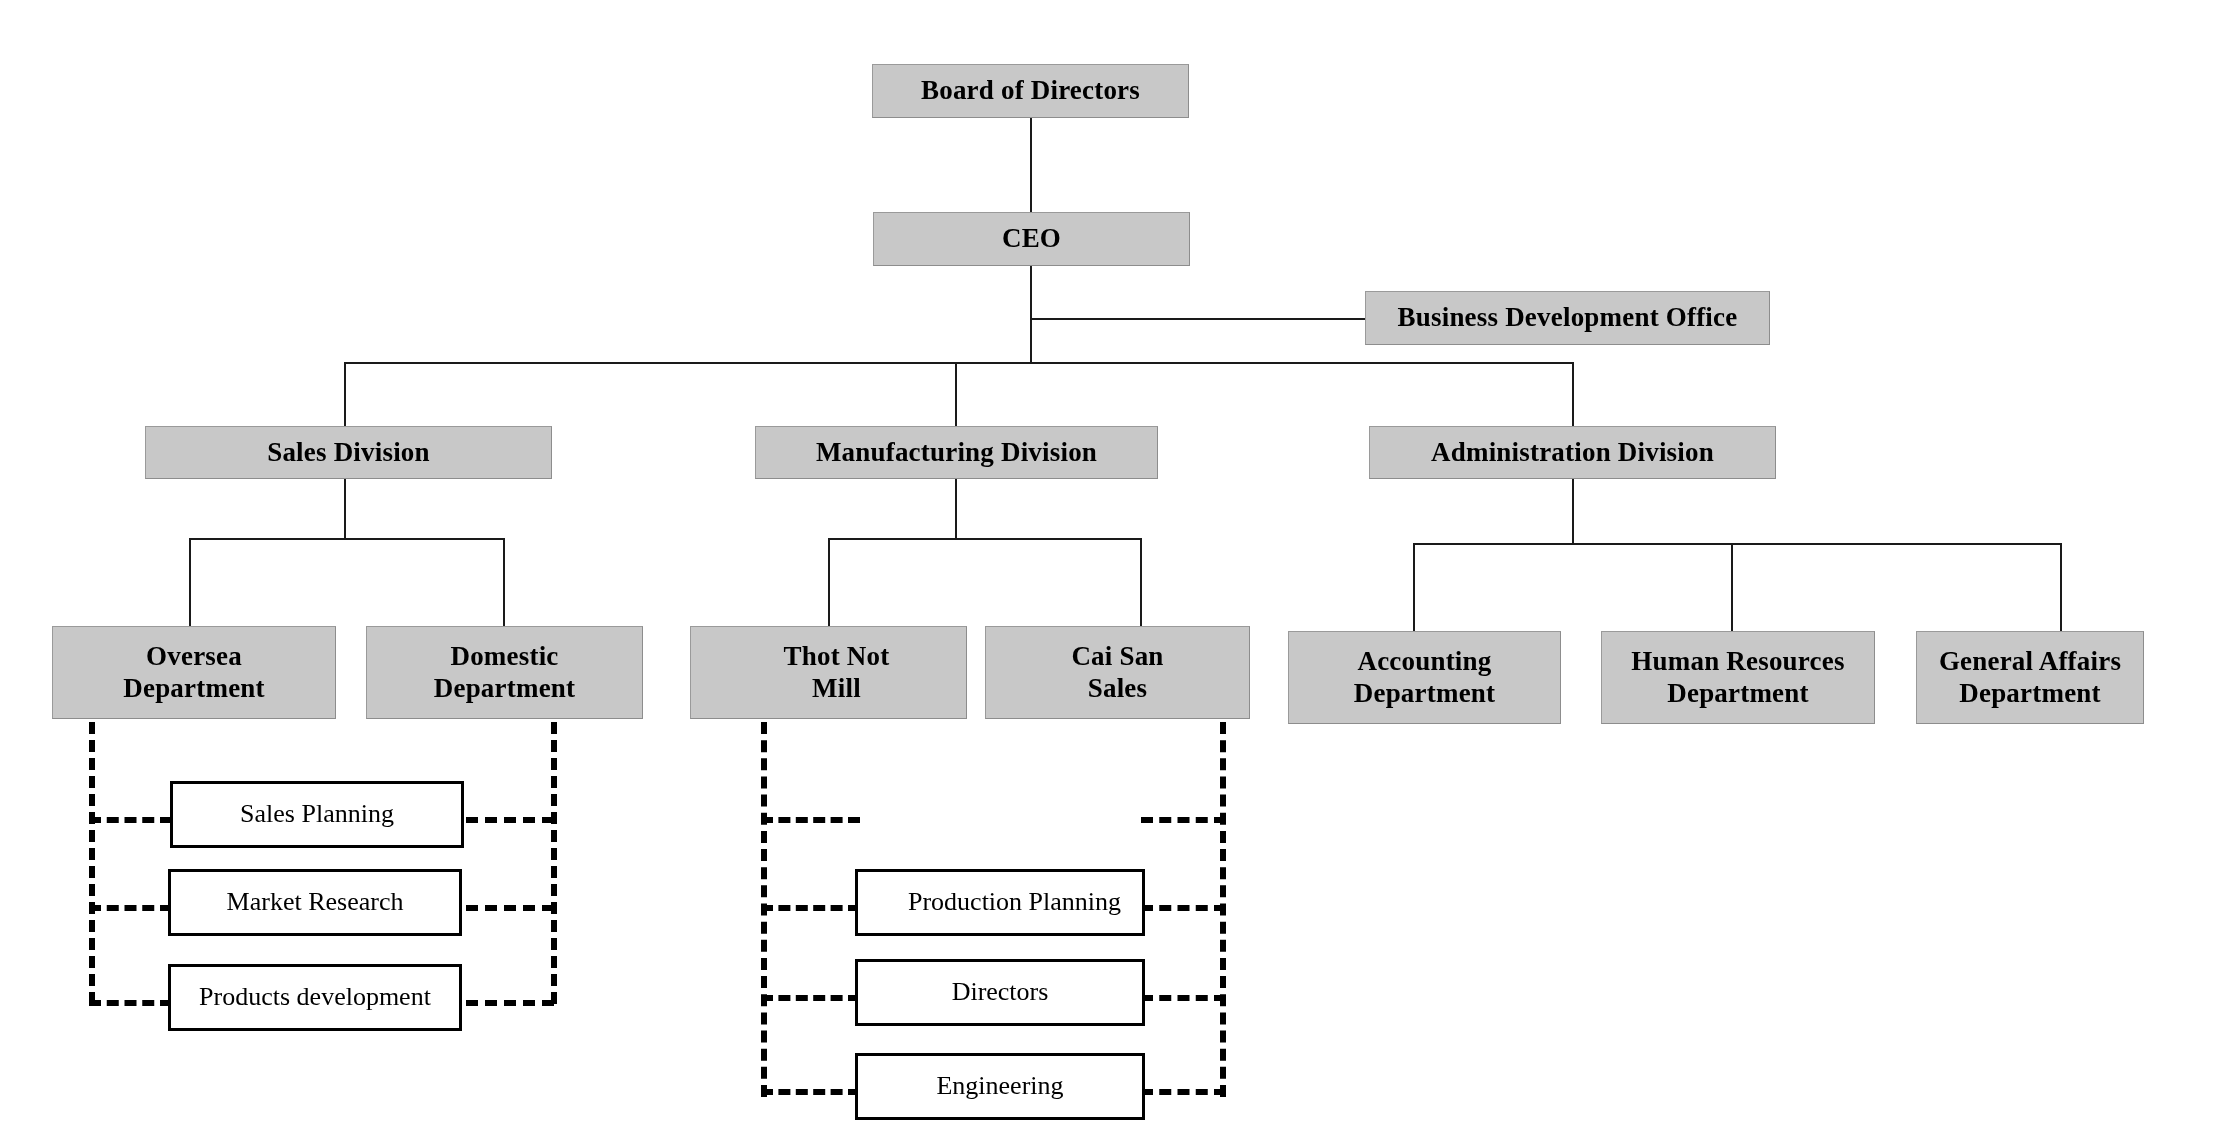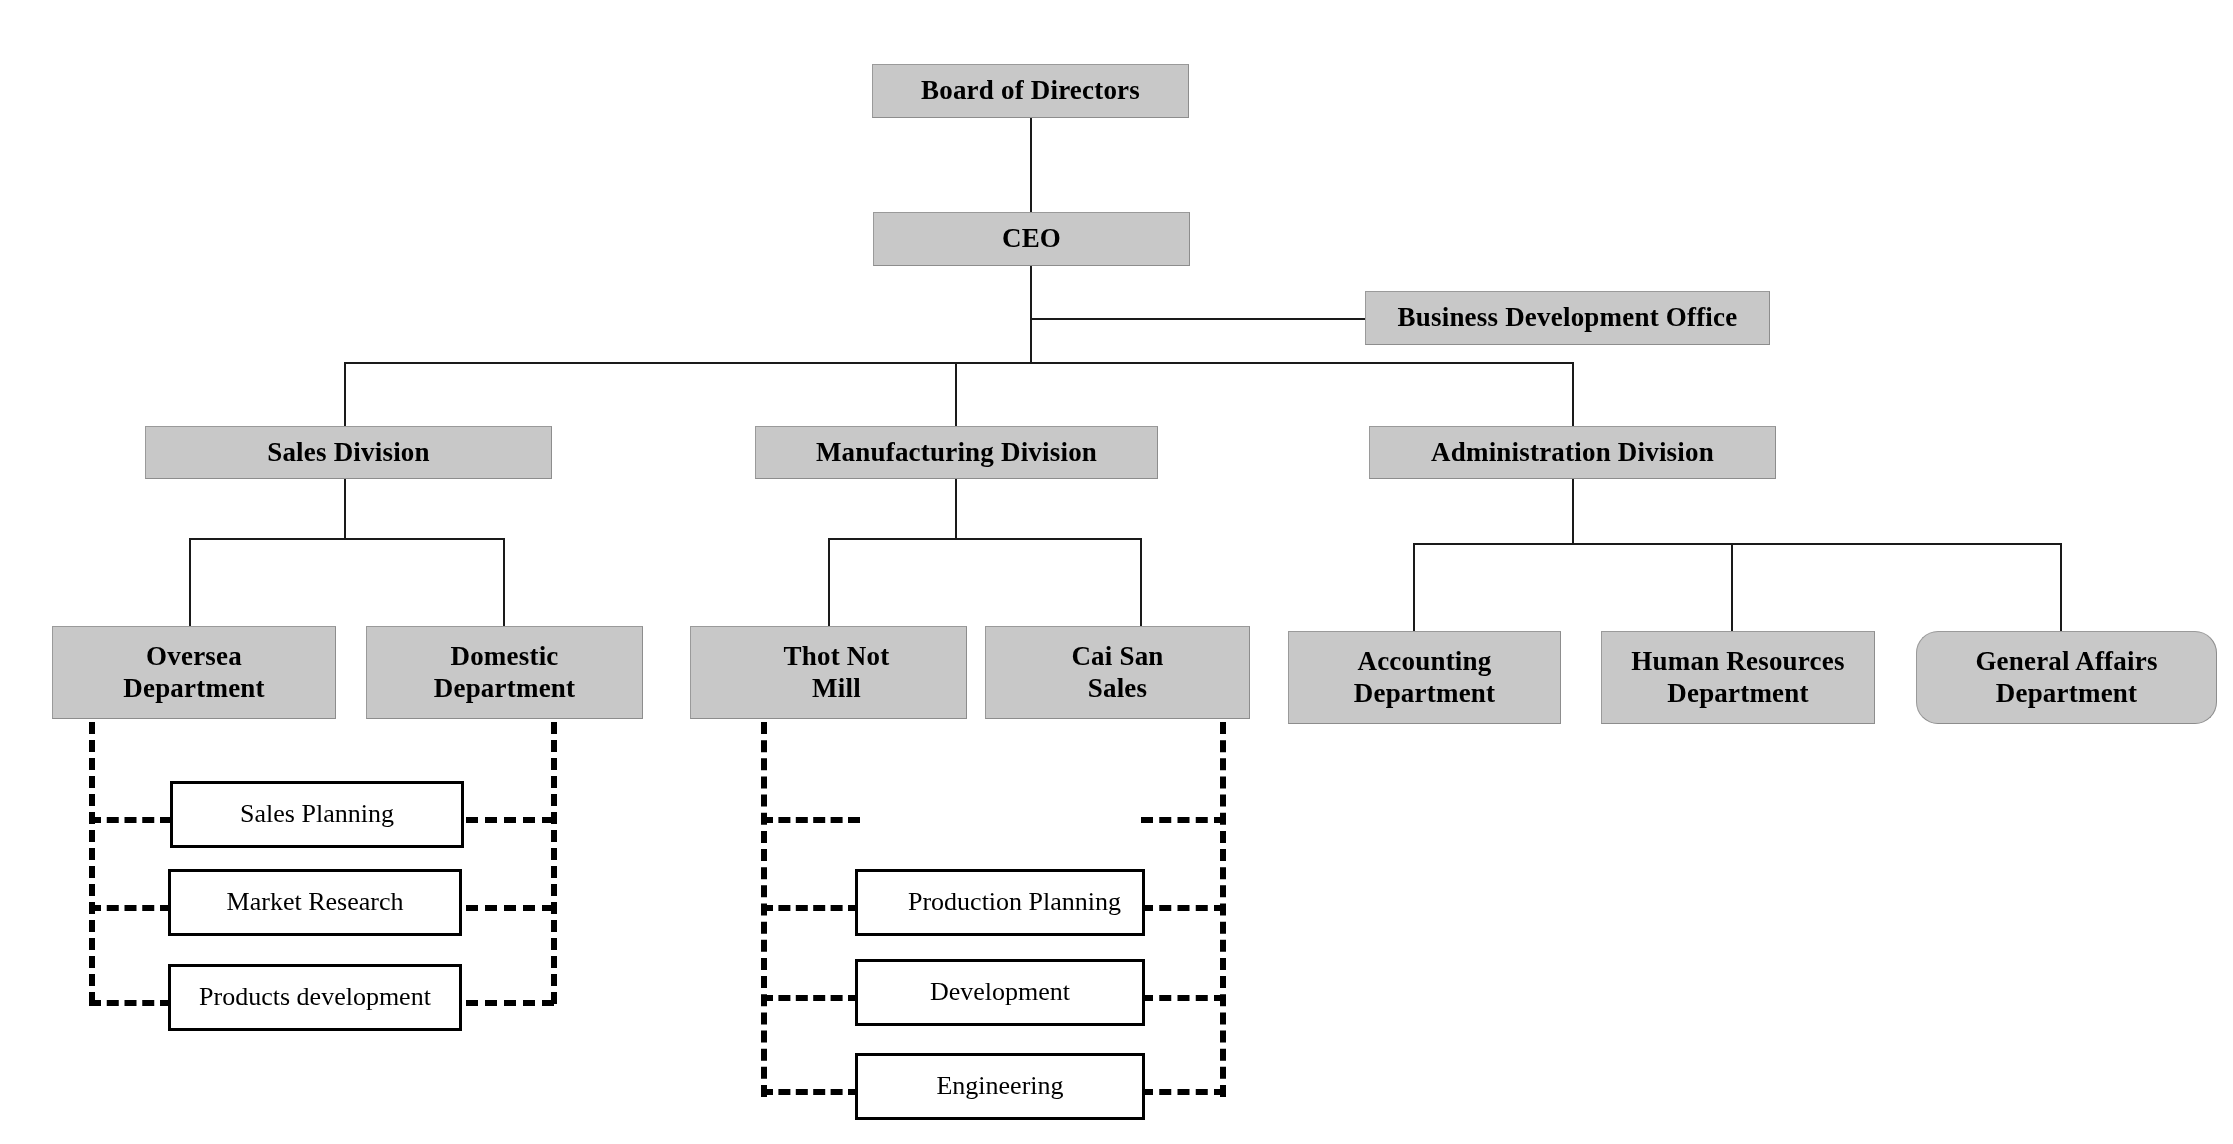--- a/index.html
+++ b/index.html
@@ -181,21 +181,21 @@
   <div class="node node-gray" style="left:1288px; top:631px; width:273px; height:93px;">
     <span class="node-label">Accounting
 Department</span>
   </div>
 
   <div class="node node-gray" style="left:1601px; top:631px; width:274px; height:93px;">
     <span class="node-label">Human Resources
 Department</span>
   </div>
 
-  <div class="node node-gray" style="left:1916px; top:631px; width:301px; height:93px;border-radius:22px;">
+  <div class="node node-gray" style="left:1916px; top:631px; width:228px; height:93px;">
     <span class="node-label">General Affairs
 Department</span>
   </div>
 
   <div class="node node-white" style="left:170px; top:781px; width:294px; height:67px;">
     <span class="node-label">Sales Planning</span>
   </div>
 
   <div class="node node-white" style="left:168px; top:869px; width:294px; height:67px;">
     <span class="node-label">Market Research</span>
@@ -204,20 +204,20 @@
   <div class="node node-white" style="left:168px; top:964px; width:294px; height:67px;">
     <span class="node-label">Products development</span>
   </div>
 
 
   <div class="node node-white" style="left:855px; top:869px; width:290px; height:67px;padding-left:29px;">
     <span class="node-label">Production Planning</span>
   </div>
 
   <div class="node node-white" style="left:855px; top:959px; width:290px; height:67px;">
-    <span class="node-label">Development</span>
+    <span class="node-label">Directors</span>
   </div>
 
   <div class="node node-white" style="left:855px; top:1053px; width:290px; height:67px;">
     <span class="node-label">Engineering</span>
   </div>
 
 </div>
 
 </body></html>

